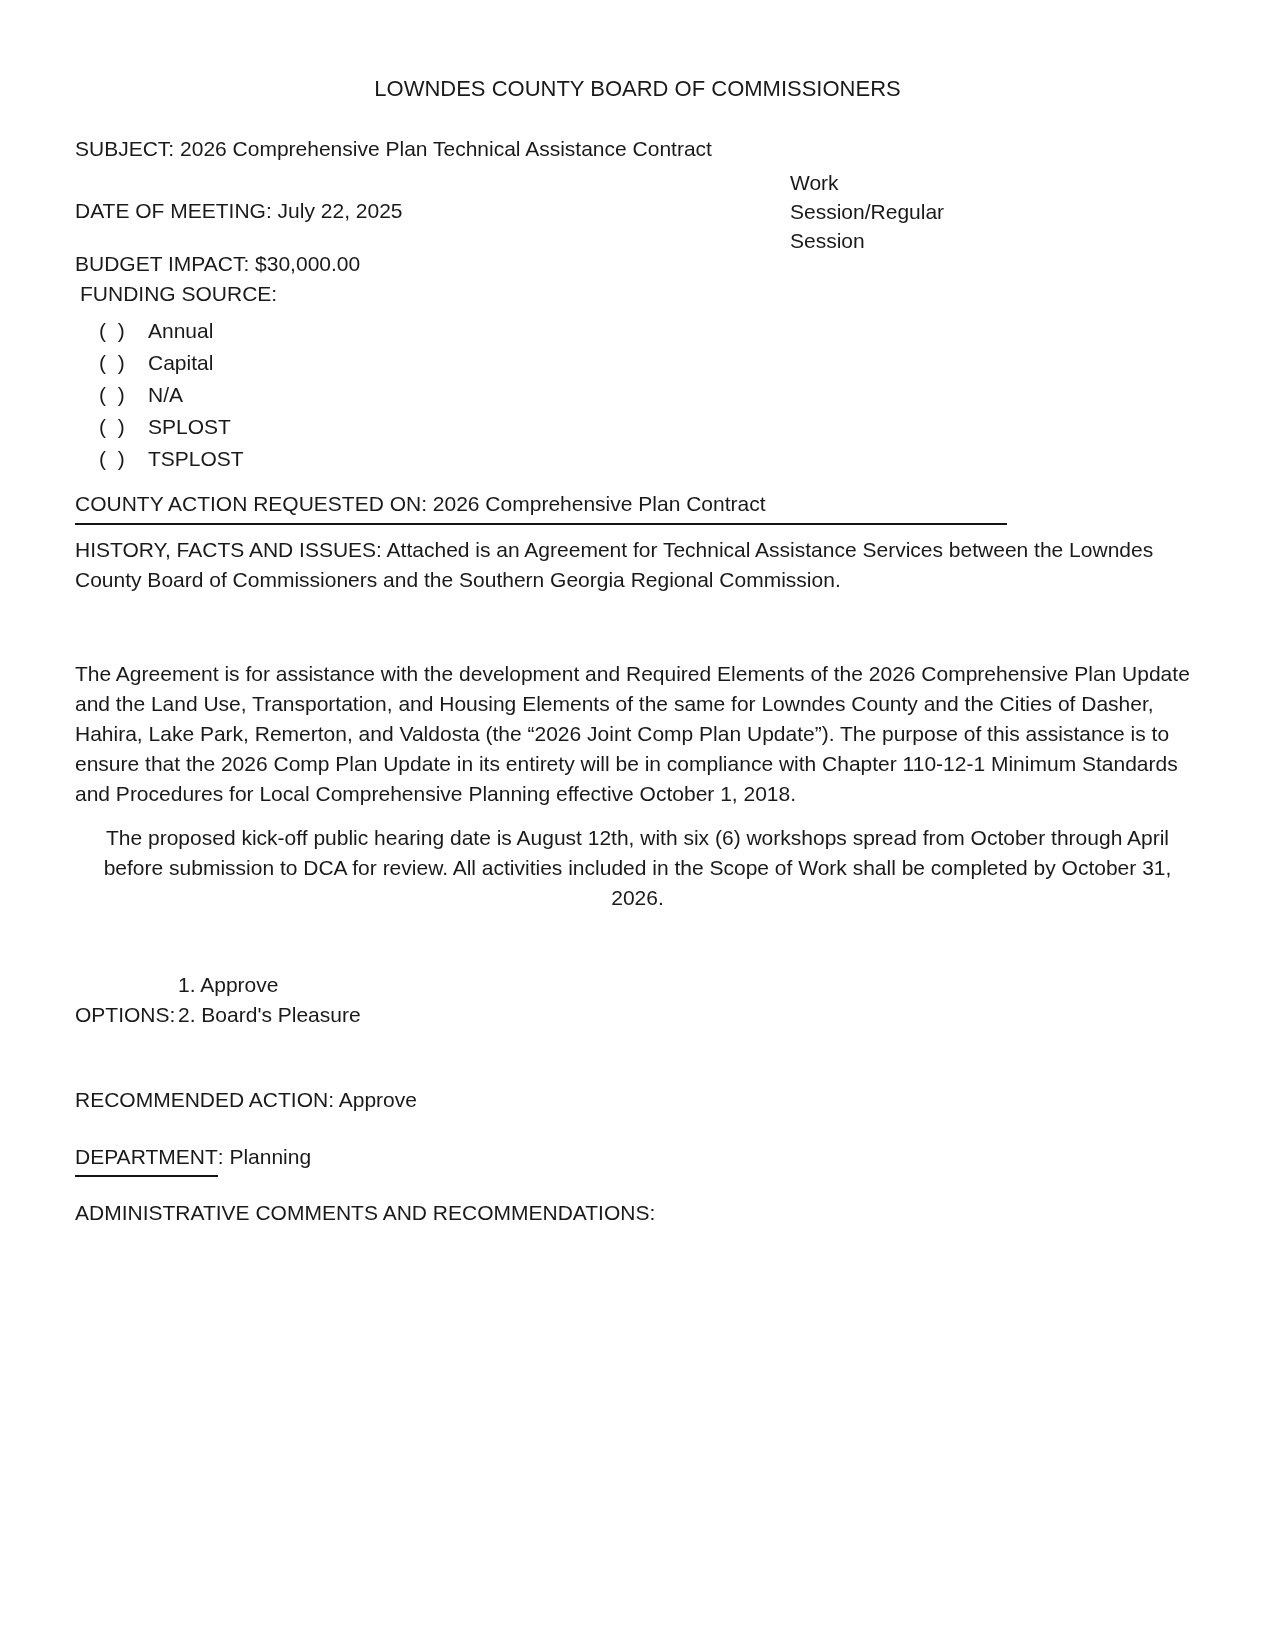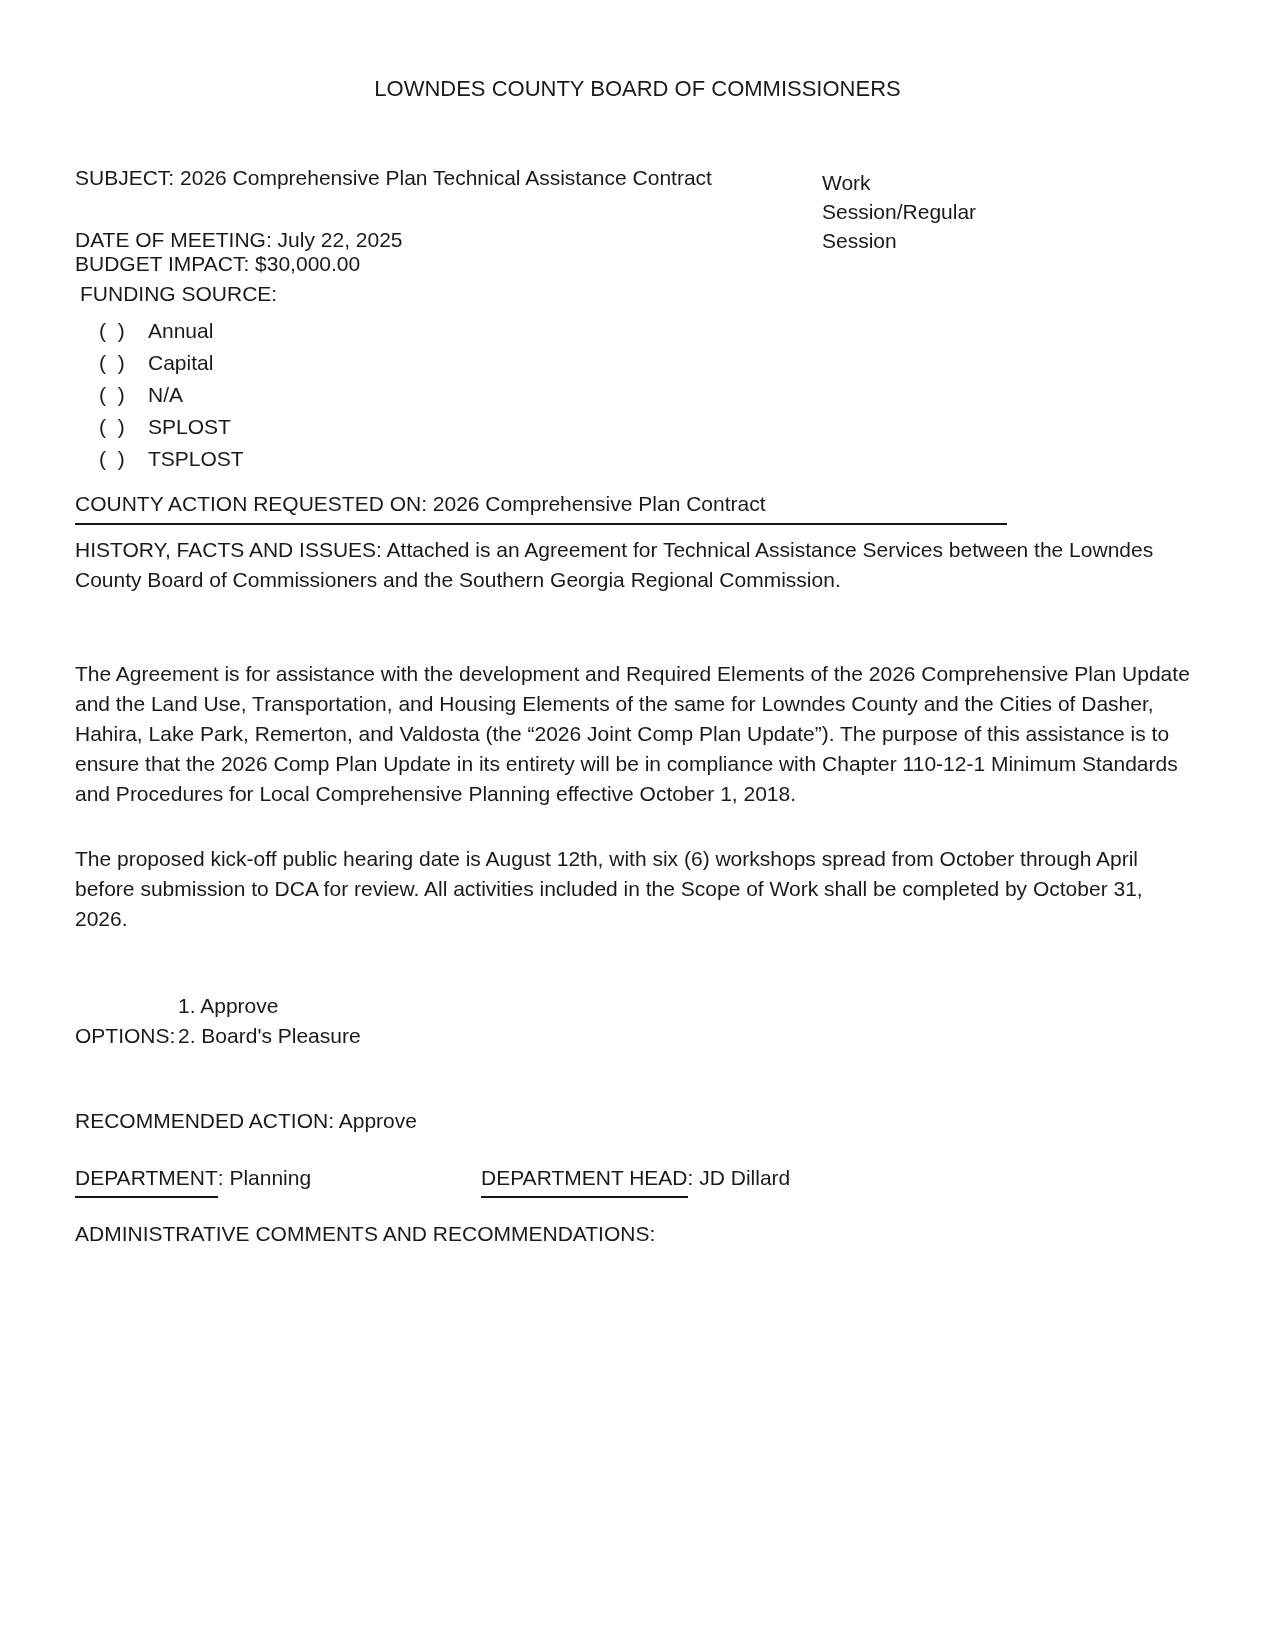--- a/index.html
+++ b/index.html
@@ -25,22 +25,21 @@
 
   .doc-title {
     text-align: center;
     font-size: 22px;
     line-height: 34px;
     margin-bottom: 28px;
   }
 
   .top-section {
     display: flex;
-    align-items: flex-end;
-    gap: 32px;
+    align-items: flex-start;
   }
   .top-left { width: 715px; flex: none; }
   .top-right {
     width: 200px;
     flex: none;
     margin-top: 34px;
     line-height: 29px;
   }
   .subject-line { margin-bottom: 32px; }
   .date-line { margin-bottom: 0; }
@@ -62,21 +61,21 @@
 
   .county-action {
     margin-top: 14px;
     width: 932px;
     border-bottom: 2px solid #151515;
     padding-bottom: 4px;
   }
 
   .history-para { margin-top: 10px; }
   .agreement-para { margin-top: 64px; }
-  .schedule-para { margin-top: 35px; }
+  .schedule-para { margin-top: 14px; text-align: center; }
 
   .options-row {
     margin-top: 57px;
     display: flex;
     align-items: flex-end;
   }
   .options-label { width: 103px; flex: none; }
 
   .recommended-line { margin-top: 55px; }
 
@@ -155,18 +154,17 @@
     <div>
       <p>1. Approve</p>
       <p>2. Board's Pleasure</p>
     </div>
   </div>
 
   <p class="recommended-line">RECOMMENDED ACTION: Approve</p>
 
   <div class="dept-row">
     <p class="dept-left"><span class="u-label">DEPARTMENT</span><span>: Planning</span></p>
-    <p><span class="u-label">DEPARTMENT HEAD</span><span>: JD Dillard</span></p>
   </div>
 
   <p class="admin-line">ADMINISTRATIVE COMMENTS AND RECOMMENDATIONS:</p>
 
 </div>
 
 </body></html>

